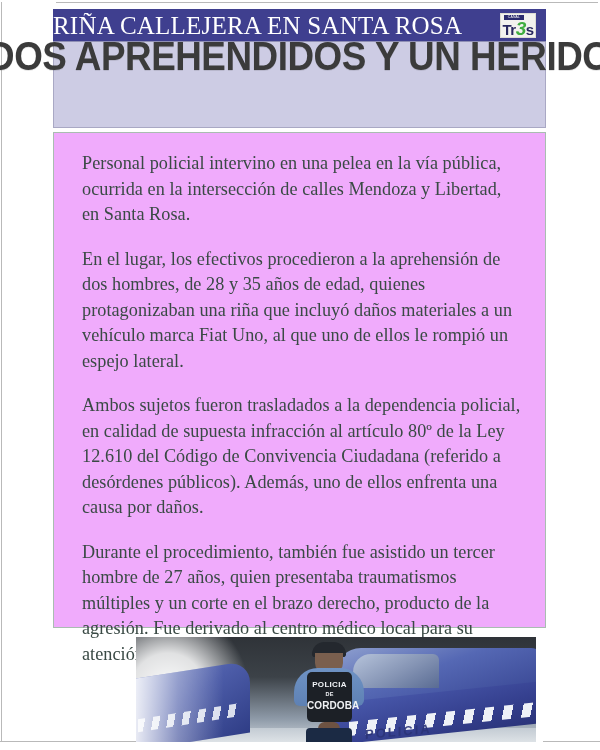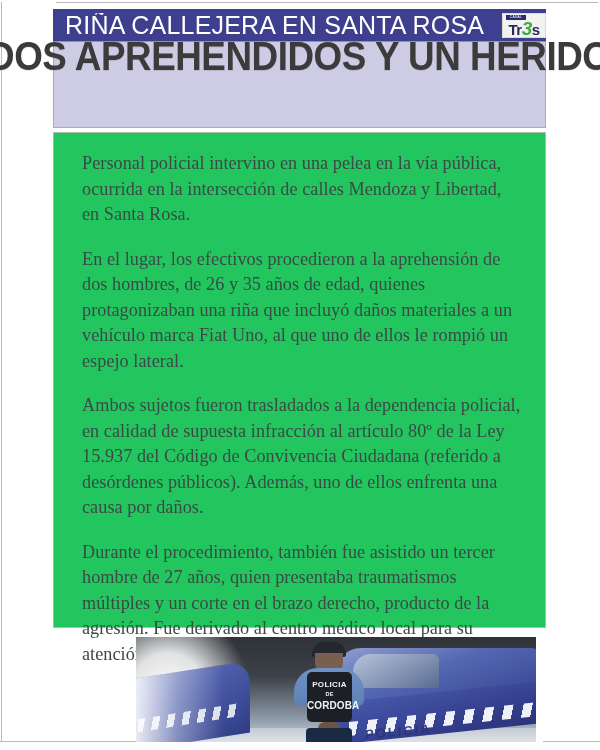--- a/index.html
+++ b/index.html
@@ -59,34 +59,34 @@
     height: 33px;
     background: #3f3f8f;
     box-sizing: border-box;
     display: flex;
     align-items: center;
     border-bottom: 1px solid #8f8fb5;
   }
   .kicker-text {
     flex: 1 1 auto;
     color: #ffffff;
-    font-family: Liberation Sans, sans-serif;
+    font-family: Liberation Serif, serif;
     font-size: 25px;
     font-weight: 400;
     letter-spacing: 0.2px;
     line-height: 1;
-    padding-left: 12px;
     white-space: nowrap;
     overflow: hidden;
   }
   
   .logo {
     flex: 0 0 auto;
-    width: 44px;
+    width: 36px;
     height: 25px;
+    margin-right: 10px;
     background: #f2f2ee;
     border: 1px solid #dcdcd4;
     box-sizing: border-box;
     position: relative;
     overflow: hidden;
     text-decoration: underline;
   }
   .logo-top {
     position: absolute;
     left: 3px;
@@ -151,21 +151,21 @@
     text-shadow: 0 1px 0 rgba(0,0,0,0.10);
   }
 
   
   .body-panel {
     position: absolute;
     left: 53px;
     top: 132px;
     width: 493px;
     height: 496px;
-    background: #22c55e;
+    background: #f0abfc;
     border: 1px solid #a9bdb1;
     box-sizing: border-box;
     padding: 18px 24px 10px 28px;
   }
   .body-panel p {
     margin: 0 0 19px 0;
     color: #3a4a45;
     font-family: "Liberation Serif", serif;
     font-size: 18.2px;
     line-height: 25.5px;
@@ -390,22 +390,22 @@
     <div class="logo-main"><span>Tr</span><span class="three">3</span><span>s</span></div>
   </div>
 </div>
 
 <div class="headline-block">
   <div class="headline">DOS APREHENDIDOS Y UN HERIDO</div>
 </div>
 
 <div class="body-panel">
   <p>Personal policial intervino en una pelea en la vía pública, ocurrida en la intersección de calles Mendoza y Libertad, en Santa Rosa.</p>
-  <p>En el lugar, los efectivos procedieron a la aprehensión de dos hombres, de 26 y 35 años de edad, quienes protagonizaban una riña que incluyó daños materiales a un vehículo marca Fiat Uno, al que uno de ellos le rompió un espejo lateral.</p>
-  <p>Ambos sujetos fueron trasladados a la dependencia policial, en calidad de supuesta infracción al artículo 80º de la Ley 15.937 del Código de Convivencia Ciudadana (referido a desórdenes públicos). Además, uno de ellos enfrenta una causa por daños.</p>
+  <p>En el lugar, los efectivos procedieron a la aprehensión de dos hombres, de 28 y 35 años de edad, quienes protagonizaban una riña que incluyó daños materiales a un vehículo marca Fiat Uno, al que uno de ellos le rompió un espejo lateral.</p>
+  <p>Ambos sujetos fueron trasladados a la dependencia policial, en calidad de supuesta infracción al artículo 80º de la Ley 12.610 del Código de Convivencia Ciudadana (referido a desórdenes públicos). Además, uno de ellos enfrenta una causa por daños.</p>
   <p>Durante el procedimiento, también fue asistido un tercer hombre de 27 años, quien presentaba traumatismos múltiples y un corte en el brazo derecho, producto de la agresión. Fue derivado al centro médico local para su atención. Todo ocurrió en la madrugada del sábado 20.</p>
 </div>
 
 <div class="photo">
   <div class="photo-inner">
     <div class="ground"></div>
 
     <div class="car-right">
       <div class="cabin">
         <div class="glass"></div>

